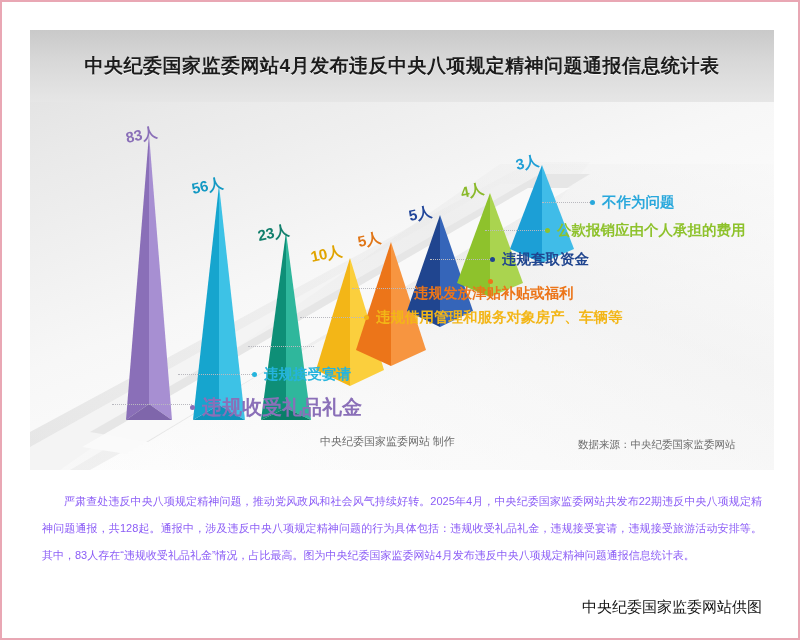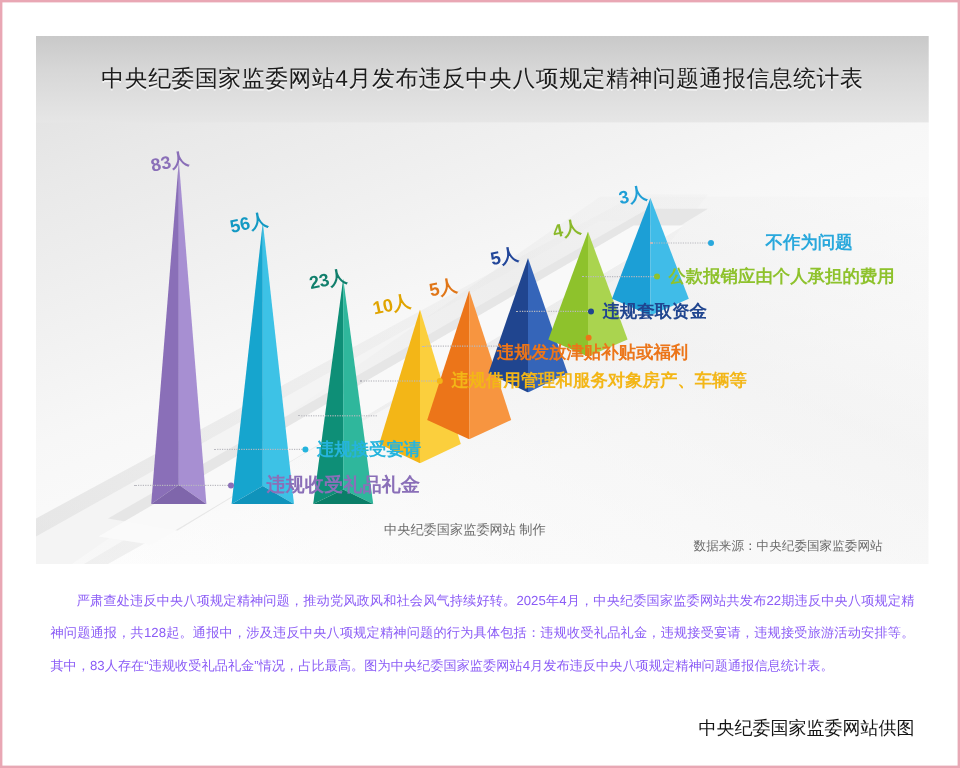--- a/index.html
+++ b/index.html
@@ -21,21 +21,21 @@
     background:linear-gradient(160deg,#dedede 0%,#e9e9e9 18%,#f7f7f7 48%,#fdfdfd 72%,#ffffff 100%);
     overflow:hidden;
   }
   #titlebar{
     position:absolute;left:0;top:0;width:744px;height:72px;
     background:linear-gradient(180deg,#c9c9c9 0%,#d7d7d7 40%,#e6e6e6 100%);
   }
   #title{
     position:absolute;left:0;top:0;width:744px;height:72px;
     display:flex;align-items:center;justify-content:center;
-    font-size:19px;font-weight:normal;color:#1c1c1c;
+    font-size:19px;font-weight:bold;color:#1c1c1c;
     letter-spacing:.5px;
     text-shadow:0 1px 0 rgba(255,255,255,.65);
   }
   
   .road{position:absolute;left:0;top:72px;width:744px;height:368px;}
   
   .pyr{position:absolute;}
   .num{
     position:absolute;
     font-size:15px;font-weight:bold;
@@ -193,21 +193,21 @@
 
     <div class="leader" style="left:512px;top:172px;width:50px;"></div>
     <div class="leader" style="left:455px;top:200px;width:62px;"></div>
     <div class="leader" style="left:400px;top:229px;width:62px;"></div>
     <div class="leader" style="left:322px;top:258px;width:64px;"></div>
     <div class="leader" style="left:270px;top:287px;width:66px;"></div>
     <div class="leader" style="left:218px;top:316px;width:66px;"></div>
     <div class="leader" style="left:148px;top:344px;width:76px;"></div>
     <div class="leader" style="left:82px;top:374px;width:80px;"></div>
 
-    <div class="lbl" style="left:560px;top:163px;color:#29a8dc;gap:36px;">
+    <div class="lbl" style="left:560px;top:163px;color:#29a8dc;">
       <span class="dot" style="background:#29a8dc;"></span>
       <span>不作为问题</span>
     </div>
 
     <div class="lbl" style="left:515px;top:191px;color:#8ec22c;">
       <span class="dot" style="background:#8ec22c;"></span>
       <span>公款报销应由个人承担的费用</span>
     </div>
 
     <div class="lbl" style="left:460px;top:220px;color:#20458f;">
@@ -224,28 +224,28 @@
       <span class="dot" style="background:#f3b617;"></span>
       <span>违规借用管理和服务对象房产、车辆等</span>
     </div>
 
 
     <div class="lbl" style="left:222px;top:335px;color:#25b4dd;">
       <span class="dot" style="background:#25b4dd;"></span>
       <span>违规接受宴请</span>
     </div>
 
-    <div class="lbl" style="left:160px;top:364px;color:#8a6fb8;font-size:16px;gap:20px;">
+    <div class="lbl" style="left:160px;top:364px;color:#8a6fb8;font-size:20px;">
       <span class="dot" style="background:#8a6fb8;"></span>
       <span>违规收受礼品礼金</span>
     </div>
 
 
     <div class="credit" style="left:290px;top:404px;">中央纪委国家监委网站 制作</div>
-    <div class="credit" style="left:548px;top:418px;font-size:10.5px;">数据来源：中央纪委国家监委网站</div>
+    <div class="credit" style="left:548px;top:408px;font-size:10.5px;">数据来源：中央纪委国家监委网站</div>
 
   </div>
 
   <div id="body-copy">
     <p>严肃查处违反中央八项规定精神问题，推动党风政风和社会风气持续好转。2025年4月，中央纪委国家监委网站共发布22期违反中央八项规定精神问题通报，共128起。通报中，涉及违反中央八项规定精神问题的行为具体包括：违规收受礼品礼金，违规接受宴请，违规接受旅游活动安排等。其中，83人存在“违规收受礼品礼金”情况，占比最高。图为中央纪委国家监委网站4月发布违反中央八项规定精神问题通报信息统计表。</p>
   </div>
   <div id="sign">中央纪委国家监委网站供图</div>
 
 </div>
 

